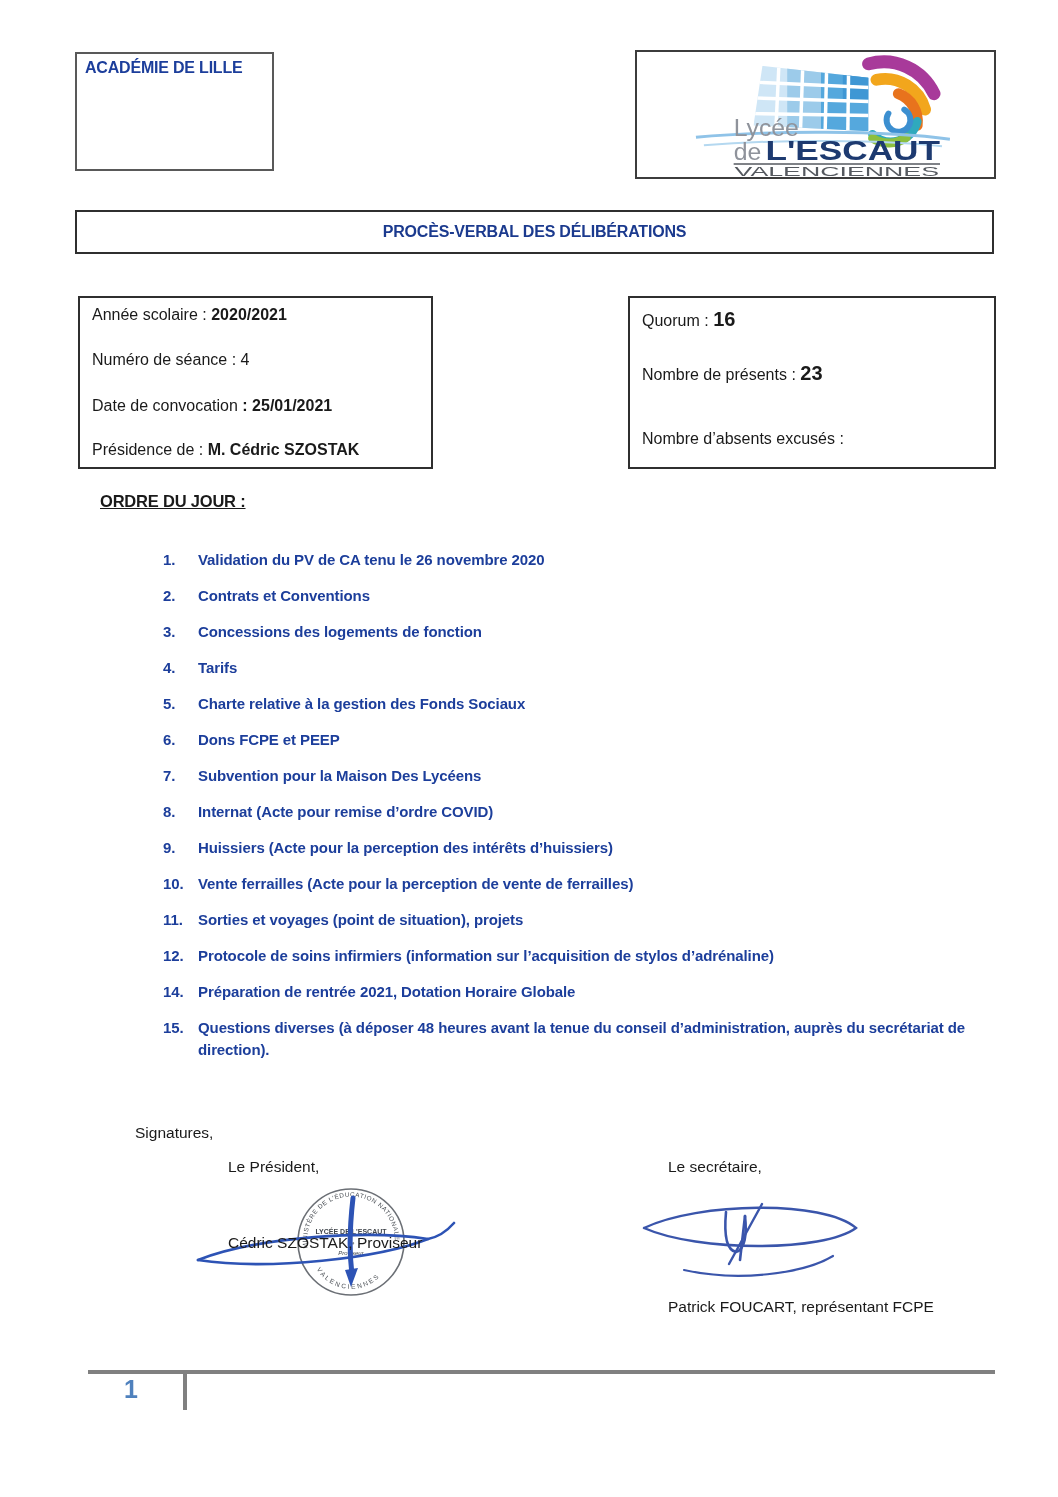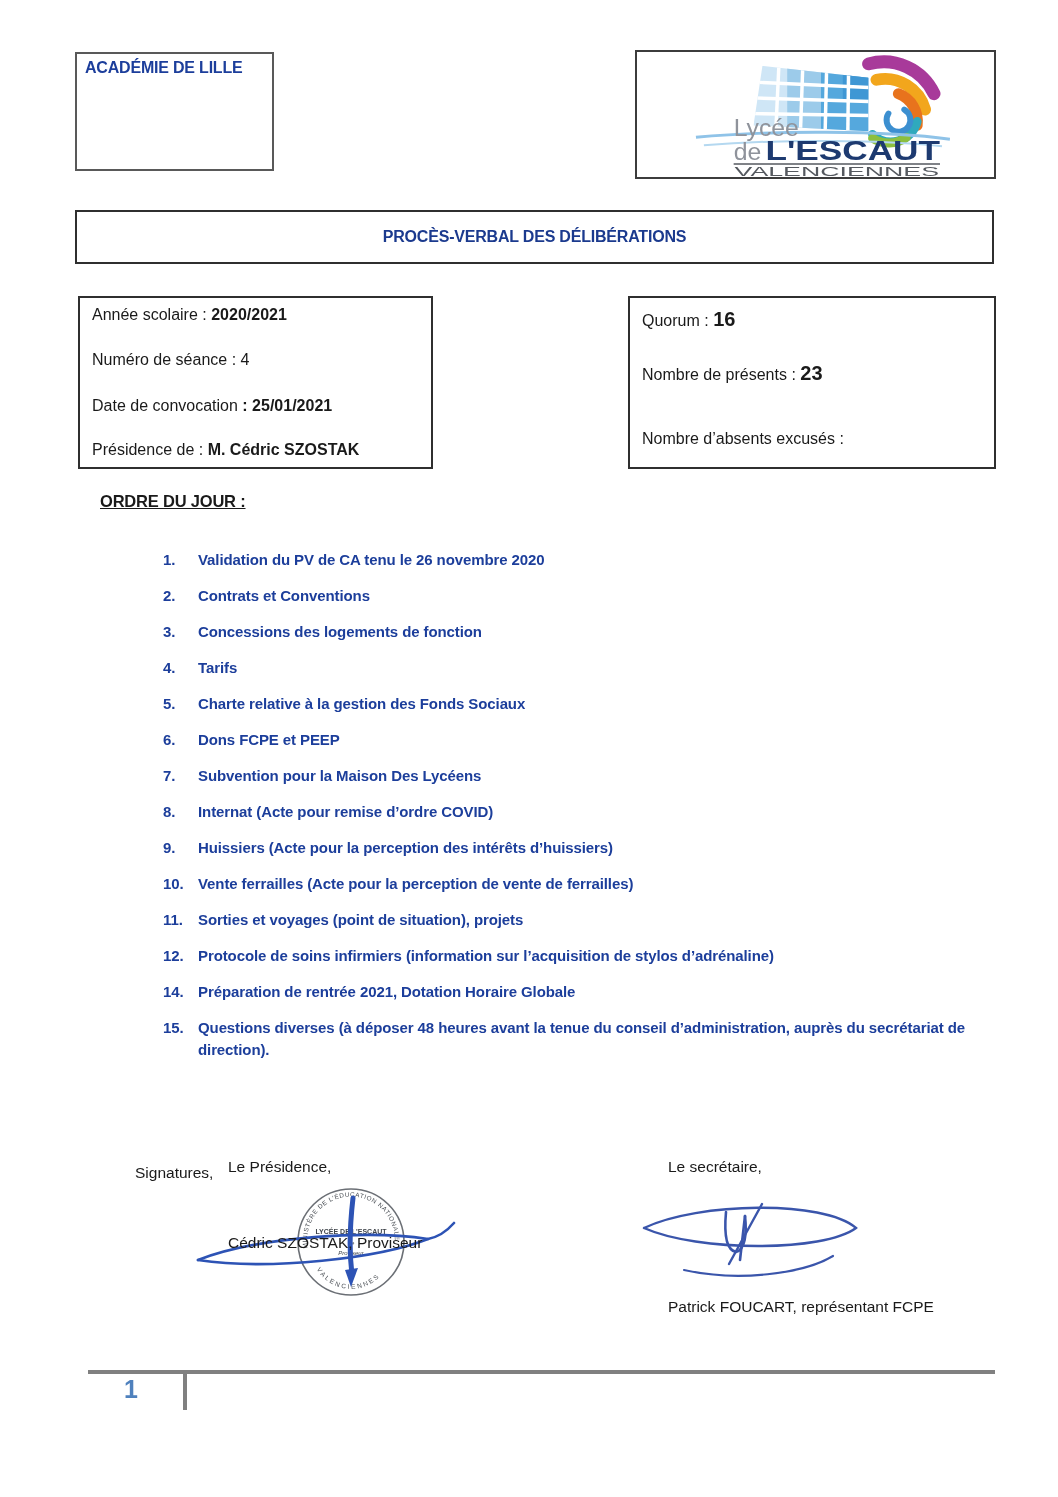--- a/index.html
+++ b/index.html
@@ -23,21 +23,21 @@
   .academy-box .academy-name{
     color:var(--blue);font-weight:bold;font-size:16px;letter-spacing:-0.2px;
   }
   
   .logo-box{
     left:635px;top:50px;width:361px;height:129px;
     border:2px solid #3c3c3c;box-sizing:border-box;background:#fff;
   }
   
   .title-box{
-    left:75px;top:210px;width:919px;height:54px;
+    left:75px;top:210px;width:919px;height:44px;
     border:2px solid #2f2f2f;box-sizing:border-box;
     display:flex;flex-direction:column;justify-content:center;
     text-align:center;
   }
   .title-box div{
     color:#1b3a8e;font-weight:bold;font-size:16px;line-height:24px;letter-spacing:-0.2px;
   }
   
   .info-box{
     border:2px solid #2f2f2f;box-sizing:border-box;background:#fff;
@@ -51,21 +51,21 @@
   .agenda-heading{
     left:100px;top:492px;font-size:16.5px;font-weight:bold;
     text-decoration:underline;letter-spacing:-0.2px;
   }
   .agenda-list{left:163px;top:549px;width:810px;}
   .agenda-item{display:flex;margin-bottom:14px;color:var(--blue);
     font-weight:bold;font-size:15px;line-height:22px;letter-spacing:-0.1px;}
   .agenda-num{flex:0 0 35px;}
   .agenda-text{flex:1;}
   
-  .sig-heading{left:135px;top:1124px;font-size:15.5px;margin-top:40px;}
+  .sig-heading{left:135px;top:1124px;font-size:15.5px;}
   .sig-role-president{left:228px;top:1158px;font-size:15.5px;}
   .sig-role-secretary{left:668px;top:1158px;font-size:15.5px;}
   .sig-name-president{left:228px;top:1234px;font-size:15.5px;}
   .sig-name-secretary{left:668px;top:1298px;font-size:15.5px;}
   .sig-president-svg{left:190px;top:1184px;}
   .sig-secretary-svg{left:628px;top:1192px;}
   
   .footer-hline{left:88px;top:1370px;width:907px;height:4px;background:#808080;}
   .footer-vline{left:183px;top:1370px;width:4px;height:40px;background:#808080;}
   .footer-page{left:124px;top:1375px;color:var(--pgblue);font-weight:bold;font-size:25px;}
@@ -208,21 +208,21 @@
       <span class="agenda-num">14.</span>
       <span class="agenda-text">Préparation de rentrée 2021, Dotation Horaire Globale</span>
     </div>
     <div class="agenda-item">
       <span class="agenda-num">15.</span>
       <span class="agenda-text">Questions diverses (à déposer 48 heures avant la tenue du conseil d’administration, auprès du secrétariat de direction).</span>
     </div>
   </div>
 
 <div class="abs sig-heading">Signatures,</div>
-<div class="abs sig-role-president">Le Présidence,</div>
+<div class="abs sig-role-president">Le Président,</div>
 <div class="abs sig-role-secretary">Le secrétaire,</div>
 
 <svg class="abs sig-president-svg" viewBox="0 0 270 118" width="270" height="118" xmlns="http://www.w3.org/2000/svg">
   <defs>
     <path id="arcTop" d="M 118,66 A 44,44 0 1 1 204,66"></path>
     <path id="arcBottom" d="M 124,80 A 40,40 0 0 0 198,80"></path>
   </defs>
 
   <g>
     <circle cx="161" cy="58" r="53" fill="none" stroke="#6b6f75" stroke-width="1.6"></circle>

